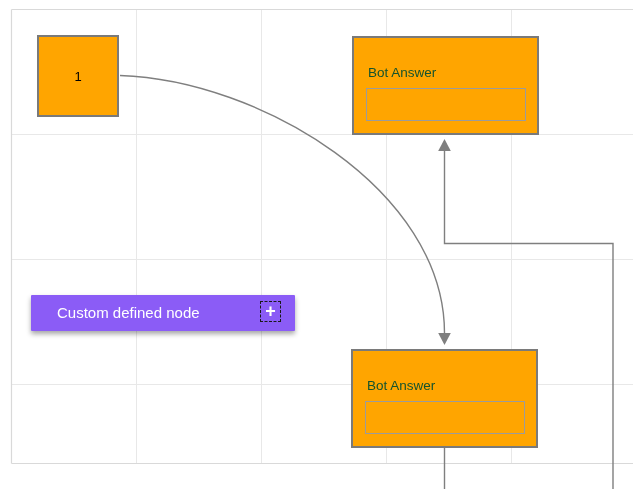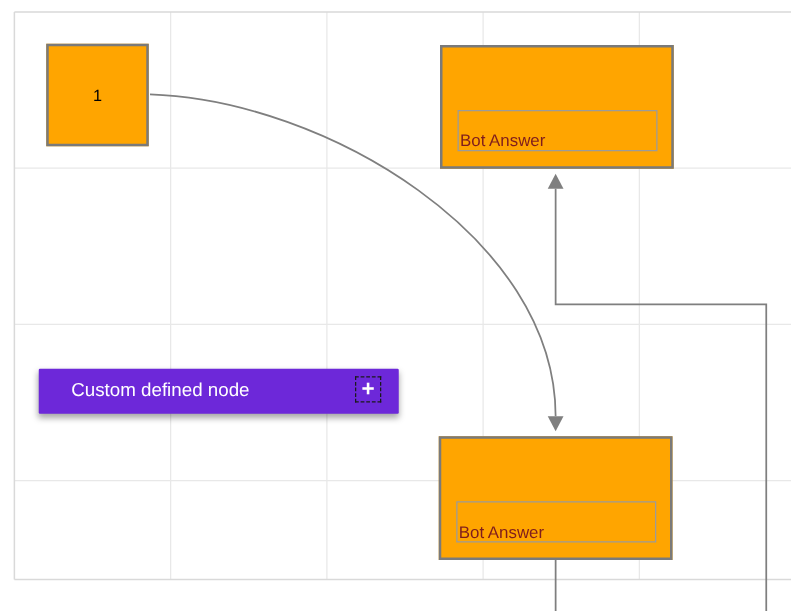--- a/index.html
+++ b/index.html
@@ -13,30 +13,30 @@
   .node-start{
     left:37px;top:35px;width:82px;height:82px;
     display:flex;align-items:center;justify-content:center;
     font-size:13px;color:#000;
   }
   .node-bot{width:187px;height:99px;}
   .node-bot-top{left:352px;top:36px;}
   .node-bot-bottom{left:351px;top:349px;}
   .bot-title{
     position:absolute;left:14px;top:27px;
-    font-size:13.5px;color:#7f1d1d;white-space:nowrap;margin-top:40px;
+    font-size:13.5px;color:#14532d;white-space:nowrap;
   }
   .bot-input{
     position:absolute;left:12px;top:50px;width:160px;height:33px;
     box-sizing:border-box;border:1px solid #9b9b9b;background:transparent;
     outline:none;font-size:13px;color:#000;padding:0 4px;
   }
   .node-custom{
-    position:absolute;left:31px;top:295px;width:288px;height:36px;
-    box-sizing:border-box;background:#6d28d9;border-radius:1px;
+    position:absolute;left:31px;top:295px;width:264px;height:36px;
+    box-sizing:border-box;background:#8b5cf6;border-radius:1px;
     box-shadow:0 3px 5px rgba(0,0,0,0.35);
     color:#ffffff;
   }
   .custom-label{
     position:absolute;left:26px;top:0;line-height:36px;
     font-size:15px;color:#ffffff;white-space:nowrap;
   }
   .custom-add{
     position:absolute;right:14px;top:6px;width:21px;height:21px;
     box-sizing:border-box;border:1px dashed #1a1a1a;

